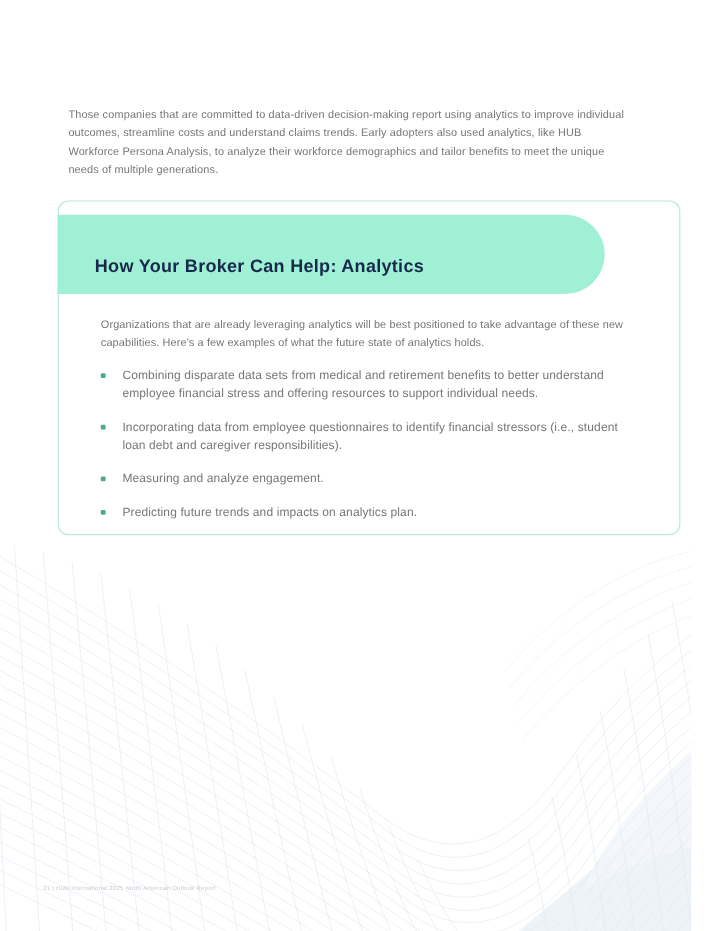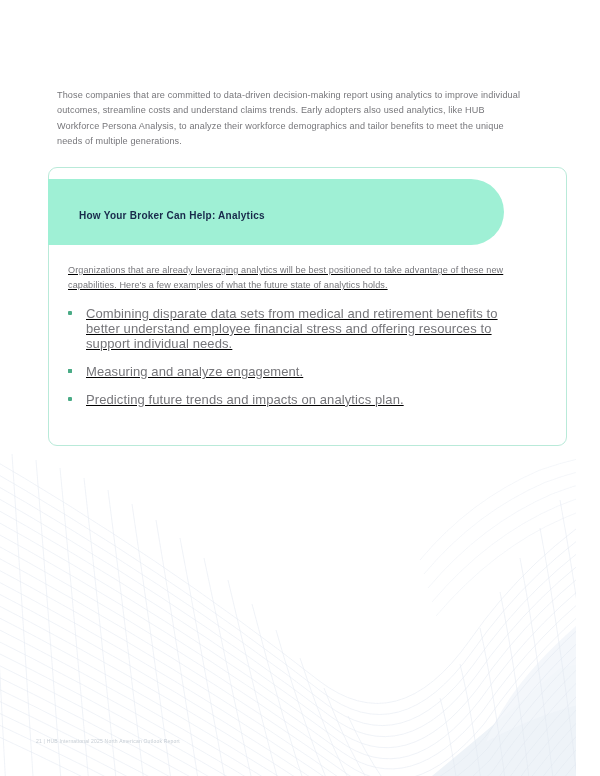--- a/index.html
+++ b/index.html
@@ -69,54 +69,53 @@
     border-bottom-right-radius: 33px;
     z-index: 3;
   }
 
   #broker-card-heading {
     position: absolute;
     left: 79px;
     top: 202px;
     width: 380px;
     z-index: 4;
-    font-size: 10px;
+    font-size: 15px;
     font-weight: bold;
     color: #17294a;
     letter-spacing: 0.25px;
   }
 
   #broker-card-body {
     position: absolute;
-    left: 68px;
+    left: 84px;
     top: 263px;
     width: 440px;
     z-index: 3;
-    text-decoration: underline;
   }
 
   #broker-card-intro {
     font-size: 9.1px;
     line-height: 15.3px;
     color: #76767a;
     letter-spacing: 0.1px;
     margin: 0 0 12px 0;
   }
 
   ul#broker-card-list {
     list-style: none;
     margin: 0;
     padding: 0;
   }
 
   ul#broker-card-list > li {
     position: relative;
     padding-left: 18px;
     margin-bottom: 12.5px;
-    font-size: 13px;
+    font-size: 10px;
     line-height: 15.3px;
     color: #76767a;
     letter-spacing: 0.1px;
   }
   ul#broker-card-list > li:last-child { margin-bottom: 0; }
 
   ul#broker-card-list > li .bullet-dot {
     position: absolute;
     left: 0px;
     top: 5px;
@@ -244,20 +243,21 @@
   <div id="broker-card-body">
     <p id="broker-card-intro">Organizations that are already leveraging analytics will be best positioned to take advantage of these new capabilities. Here's a few examples of what the future state of analytics holds.</p>
 
     <ul id="broker-card-list">
       <li>
         <span class="bullet-dot"></span>
         <span>Combining disparate data sets from medical and retirement benefits to better understand employee financial stress and offering resources to support individual needs.</span>
       </li>
       <li>
         <span class="bullet-dot"></span>
+        <span>Incorporating data from employee questionnaires to identify financial stressors (i.e., student loan debt and caregiver responsibilities).</span>
       </li>
       <li>
         <span class="bullet-dot"></span>
         <span>Measuring and analyze engagement.</span>
       </li>
       <li>
         <span class="bullet-dot"></span>
         <span>Predicting future trends and impacts on analytics plan.</span>
       </li>
     </ul>

